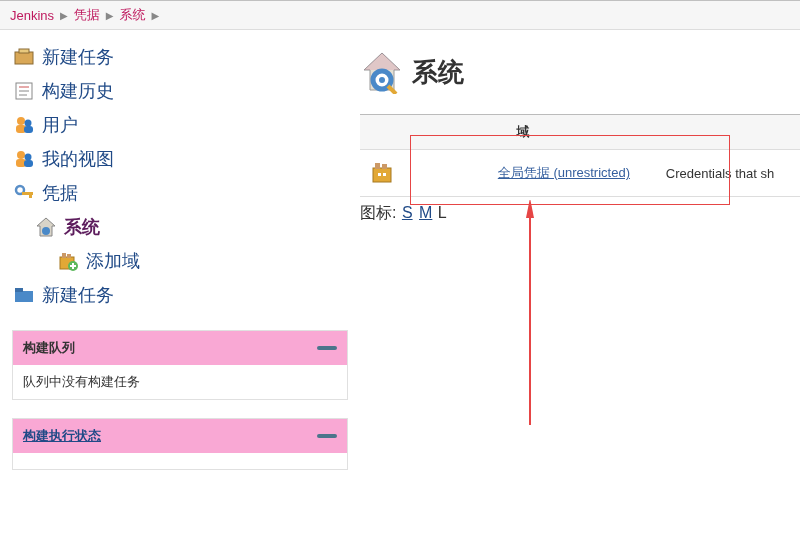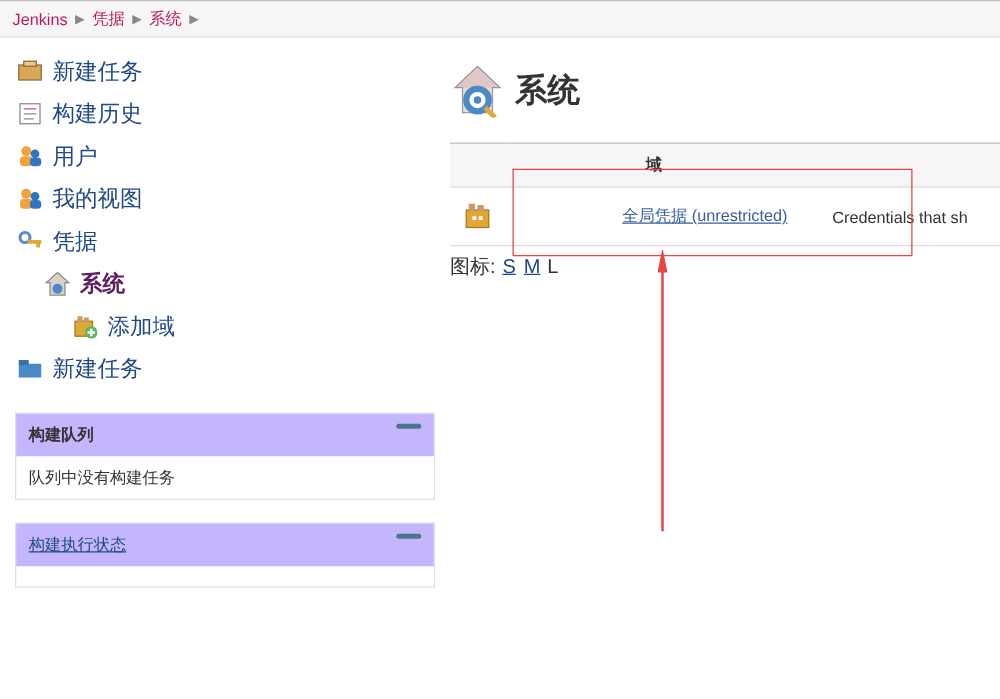--- a/index.html
+++ b/index.html
@@ -9,22 +9,22 @@
 .breadcrumb .sep{color:#888;font-size:10px}
 .layout{display:flex}
 .side{width:360px;padding:10px 12px}
 .main{flex:1;padding:10px 0;overflow:hidden}
 .task{display:flex;align-items:center;padding:5px 0;cursor:pointer}
 .task .ic{width:24px;height:24px;margin-right:6px;display:flex;align-items:center;justify-content:center}
 .task a{color:#204a87;text-decoration:none;font-size:18px}
 .task.active a{color:#5d1d5d;font-weight:bold}
 .sub{margin-left:22px}
 .pane{margin-top:18px;border:1px solid #e0e0e0}
-.pane-hd{background:#c4b5fd;padding:8px 10px;display:flex;justify-content:space-between;align-items:flex-start}
-.pane-hd a{color:#204a87;text-decoration:underline;font-weight:normal}
+.pane-hd{background:#f9a8d4;padding:8px 10px;display:flex;justify-content:space-between;align-items:center}
+.pane-hd a{color:#204a87;text-decoration:underline;font-weight:bold}
 .pane-hd .bar{width:20px;height:4px;background:#4b758b;border-radius:2px}
 .pane-bd{padding:8px 10px;font-size:13px}
 .row{padding:4px 0}
 .page-title{display:flex;align-items:center;gap:8px;margin:10px 0 20px 0}
 .page-title h1{font-size:26px;font-weight:bold}
 .tbl{width:100%;border-collapse:collapse;border-top:1px solid #bbb;border-bottom:1px solid #ddd}
 .tbl th{background:#f6f6f6;text-align:center;padding:8px;border-bottom:1px solid #ddd;font-weight:bold}
 .tbl td{padding:10px;text-align:right}
 .tbl a{color:#355f9e;text-decoration:underline}
 .icon-legend{padding:6px 0;font-size:16px}

